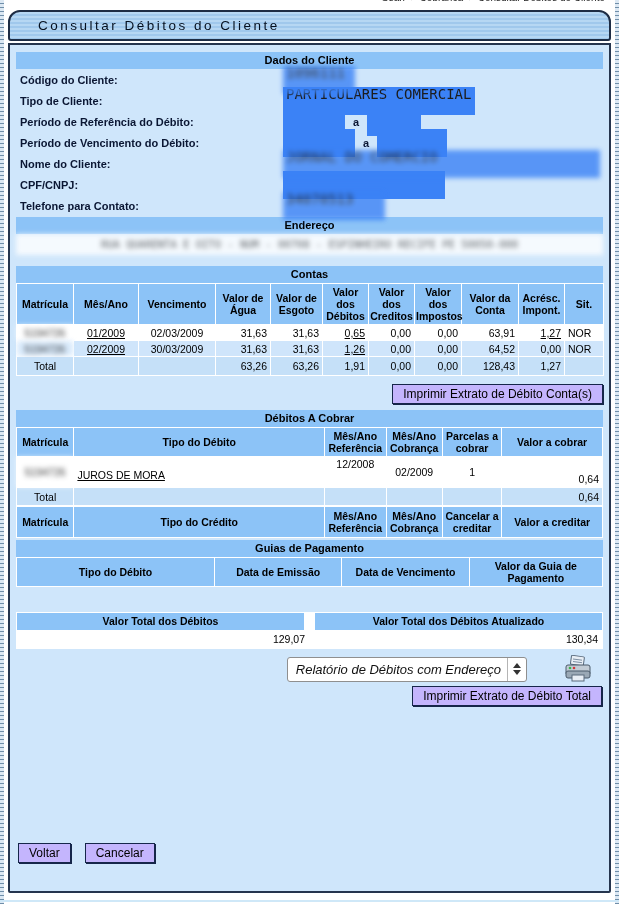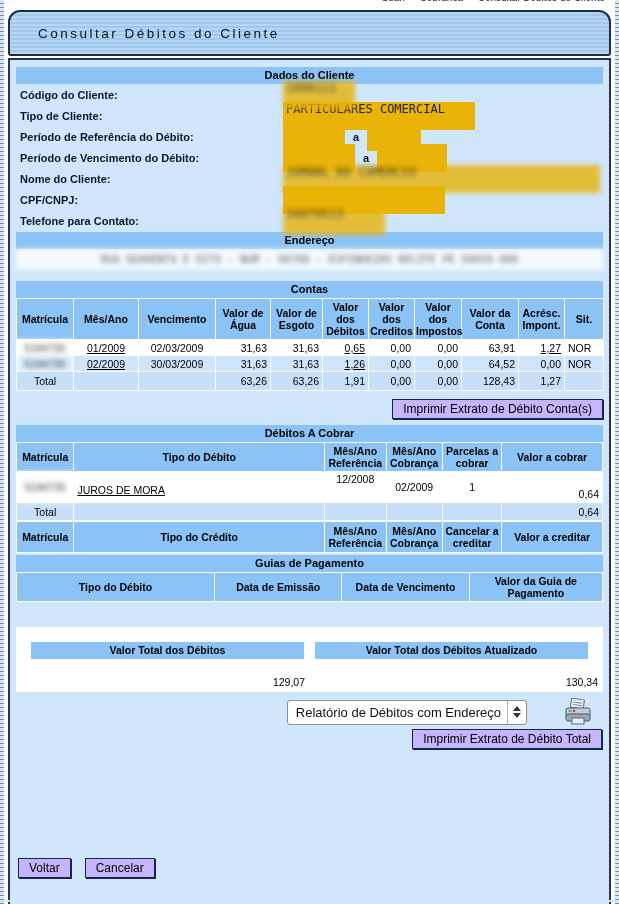--- a/index.html
+++ b/index.html
@@ -4,66 +4,66 @@
 <style>
   * { margin:0; padding:0; box-sizing:border-box; }
   html,body { width:619px; height:904px; background:#ffffff; overflow:hidden;
               font-family:"Liberation Sans","DejaVu Sans",sans-serif; }
   .rail { position:absolute; top:0; bottom:0; width:4px;
           background:repeating-linear-gradient(to bottom,#dce8f3 0 3px,#6f8ea9 3px 4px); }
   .rail.left{ left:0; } .rail.right{ right:0; }
   .breadcrumb { position:absolute; top:-8px; right:14px; font-size:10px; color:#222;
                 white-space:nowrap; z-index:5; }
   .frame { position:absolute; left:8px; top:10px; width:603px; height:886px; }
-  .titlebar { height:46px; border:2px solid #1d2c44; border-radius:12px 12px 3px 3px;
+  .titlebar { height:31px; border:2px solid #1d2c44; border-radius:12px 12px 3px 3px;
               background:repeating-linear-gradient(to bottom,#b6d7f3 0 2px,#a0c8ec 2px 4px),
                          #aacdee;
               display:flex; align-items:center; padding-left:28px;
               font-size:13.5px; letter-spacing:2.5px; color:#05101f; }
   .panel { margin-top:2px; border:2px solid #25354e; background:#cfe6fb;
            height:850px; padding:4px 6px; border-radius:0 0 2px 2px; position:relative; }
   .bar { background:#8cc3f7; text-align:center; font-weight:bold; font-size:11px;
          color:#000; height:17px; line-height:17px; }
   
   .frow { display:flex; align-items:center; height:21px; padding-left:4px; }
   .flabel { width:263px; font-weight:bold; font-size:11px; color:#0a1633; }
-  .gbox { background:#eab308; height:28px; font-family:"DejaVu Sans Mono",monospace;
-          font-size:12px; color:#1c1c1c; line-height:15px; padding-left:3px; overflow:hidden; }
+  .gbox { background:#3b82f6; height:28px; font-family:"DejaVu Sans Mono",monospace;
+          font-size:14px; color:#1c1c1c; line-height:15px; padding-left:3px; overflow:hidden; }
   .sep-a { font-weight:bold; font-size:11px; margin:0 8px; color:#0a1633; }
   .blur { filter:blur(2.5px); opacity:.8; }
   .addr-row { background:#ffffff; height:21px; line-height:21px; text-align:center;
               font-family:"DejaVu Sans Mono",monospace; font-size:10.5px; color:#444; }
   
   table.tbl { width:100%; border-collapse:separate; border-spacing:1px; background:#fff;
               table-layout:fixed; }
   .tbl td { font-size:10.5px; padding:0 3px; color:#000; background:#fff; height:15px; }
   .tbl td.h { background:#8cc3f7; font-weight:bold; text-align:center; font-size:10.5px;
               line-height:12px; padding:2px 1px; }
   .tbl tr.alt td { background:#cfe5fb; }
   .tbl tr.tot td { background:#c5e0f8; font-size:10.5px; }
   .tbl td.white { background:#ffffff; }
   .r{ text-align:right; } .c{ text-align:center; } .l{ text-align:left; }
   .lnk { text-decoration:underline; cursor:pointer; }
   .btn { display:inline-block; background:#c4b5fd; border:1px solid #16264a;
          box-shadow:1px 1px 0 #16264a; font-size:12px; color:#000;
          padding:2px 10px; cursor:pointer; white-space:nowrap; }
   .btnrow-right { text-align:right; }
   
-  .totals-hdr { display:flex; gap:11px; background:#fff; padding:15px;justify-content:flex-end; }
+  .totals-hdr { display:flex; gap:11px; background:#fff; padding:1px;justify-content:flex-end; }
   .totals-hdr > div { flex:1; background:#8cc3f7; font-weight:bold; font-size:10.5px;
                       text-align:center; height:17px; line-height:17px; }
   .totals-val { display:flex; gap:1px; background:#fff; padding:0 1px 1px 1px; }
   .totals-val > div { flex:1; background:#fff; font-size:10.5px; text-align:right;
                       height:17px; line-height:17px; padding-right:4px; }
   
   .selrow { display:flex; align-items:center; justify-content:flex-end; gap:36px;
             padding-right:10px; }
   .gtk-select { display:flex; align-items:center; background:#fff;
                 border:1px solid #8f8f8f; border-radius:3px; height:25px;
-                font-size:13px; color:#111; padding-left:8px; cursor:pointer; }
+                font-size:13px; color:#111; padding-left:8px; cursor:pointer;font-style:italic; }
   .gtk-select .txt { padding-right:6px; }
   .gtk-select .div { width:1px; background:#b5b5b5; align-self:stretch; }
   .gtk-select .arrows { width:18px; display:flex; flex-direction:column; align-items:center;
                         justify-content:center; gap:2px; }
   .tri-up { width:0; height:0; border-left:4px solid transparent; border-right:4px solid transparent;
             border-bottom:5px solid #333; }
   .tri-dn { width:0; height:0; border-left:4px solid transparent; border-right:4px solid transparent;
             border-top:5px solid #333; }
   .footer-btns { position:absolute; left:8px; bottom:28px; display:flex; gap:14px; }
   .bottom-strip { position:absolute; left:0; right:0; bottom:2px; height:2px; background:#cfe8f8; }

